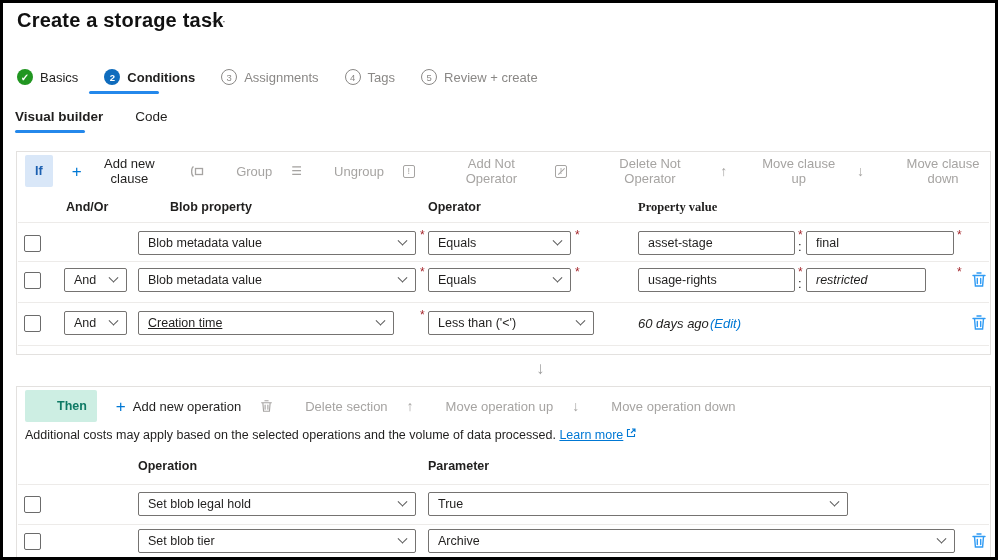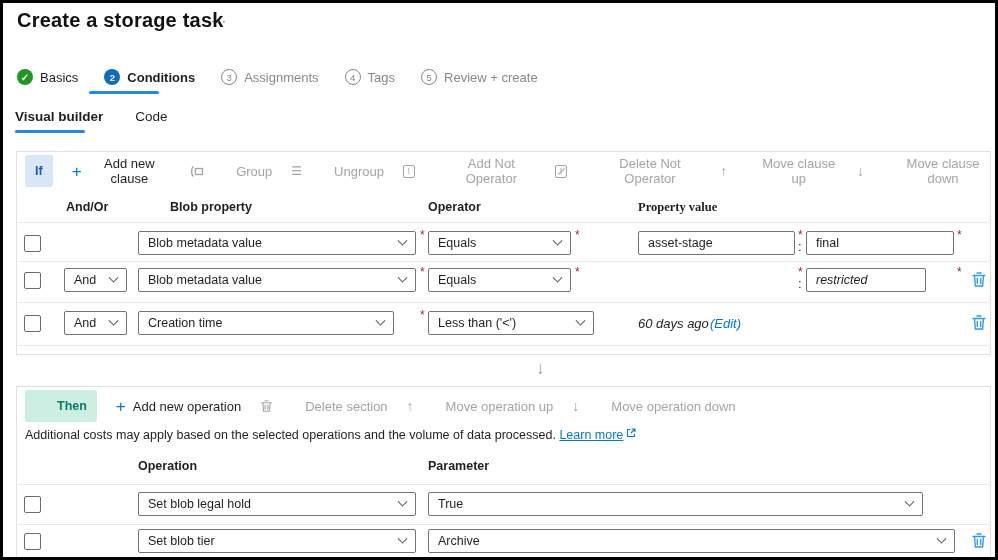--- a/index.html
+++ b/index.html
@@ -172,35 +172,36 @@
     <div class="dd" style="left:121px; top:116px; width:278px;">
       <span>Blob metadata value</span>
         <span class="chev"></span>
     </div>
     <span class="ast" style="left:403px; top:113px;">*</span>
     <div class="dd" style="left:411px; top:116px; width:143px;">
       <span>Equals</span>
         <span class="chev"></span>
     </div>
     <span class="ast" style="left:558px; top:113px;">*</span>
+    <div class="txtin" style="left:621px; top:116px; width:157px;">usage-rights</div>
     <span class="ast" style="left:781px; top:113px;">*</span>
     <span class="colon" style="left:781px; top:124px;">:</span>
     <div class="txtin" style="left:789px; top:116px; width:120px;font-style:italic;">restricted</div>
     <span class="ast" style="left:940px; top:113px;">*</span>
     <svg class="trash" style="left:954px; top:119px;" viewBox="0 0 16 17">
         <path d="M6 2h4M2 4.5h12M3.5 4.5l.9 10.5h7.2l.9-10.5M6.3 7.5v5M9.7 7.5v5" stroke="#2f9bf4" stroke-width="1.4" fill="none" stroke-linecap="round"></path>
       </svg>
     <div class="sep" style="top:150px;"></div>
 
     <div class="cb" style="left:7px; top:163px;"></div>
     <div class="dd" style="left:47px; top:159px; width:63px;">
       <span>And</span>
         <span class="chev"></span>
     </div>
-    <div class="dd" style="left:121px; top:159px; width:256px;">
+    <div class="dd" style="left:121px; top:159px; width:256px;text-decoration:underline;">
       <span>Creation time</span>
         <span class="chev"></span>
     </div>
     <span class="ast" style="left:403px; top:156px;">*</span>
     <div class="dd" style="left:411px; top:159px; width:166px;">
       <span>Less than ('&lt;')</span>
         <span class="chev"></span>
     </div>
     <span class="plainval" style="left:621px; top:164px;">60 days ago</span>
     <span class="plainval linktext" style="left:693px; top:164px;">(Edit)</span>
@@ -244,21 +245,21 @@
 
     <span class="colh" style="left:121px; top:72px;">Operation</span>
     <span class="colh" style="left:411px; top:72px;">Parameter</span>
     <div class="sep" style="top:97px;"></div>
 
     <div class="cb" style="left:7px; top:109px;"></div>
     <div class="dd" style="left:121px; top:105px; width:278px;">
       <span>Set blob legal hold</span>
         <span class="chev"></span>
     </div>
-    <div class="dd" style="left:411px; top:105px; width:495px;">
+    <div class="dd" style="left:411px; top:105px; width:420px;">
       <span>True</span>
         <span class="chev"></span>
     </div>
     <div class="sep" style="top:137px;"></div>
 
     <div class="cb" style="left:7px; top:146px;"></div>
     <div class="dd" style="left:121px; top:142px; width:278px;">
       <span>Set blob tier</span>
         <span class="chev"></span>
     </div>

